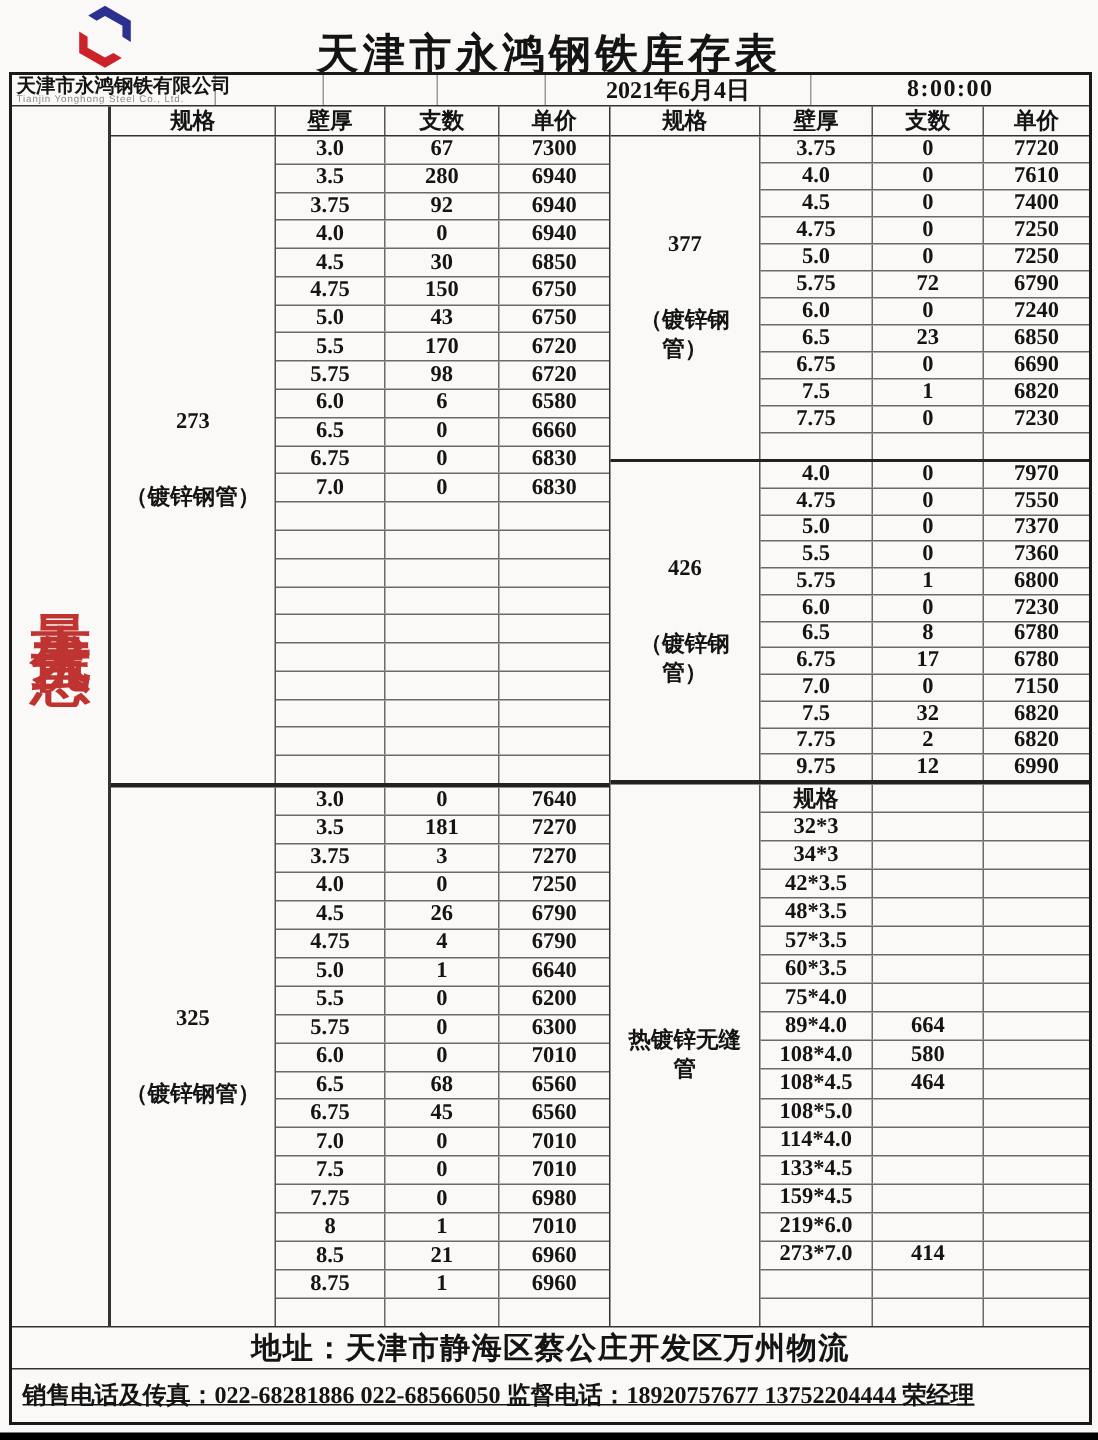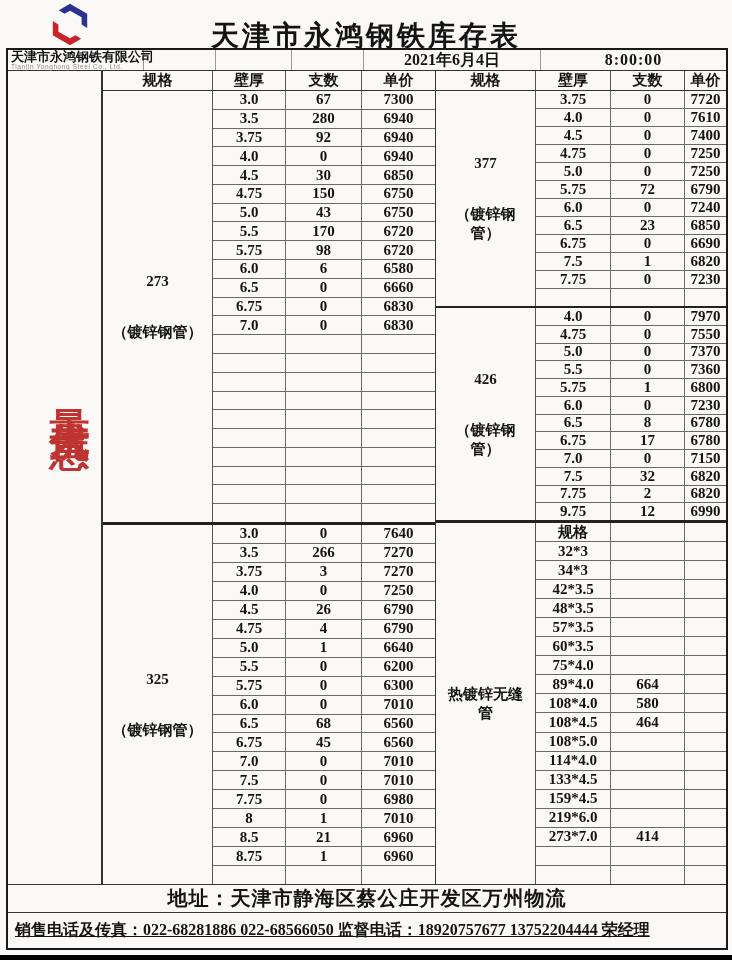--- a/index.html
+++ b/index.html
@@ -33,21 +33,21 @@
   .company-cell{ width:136px; display:flex; flex-direction:column; justify-content:center; padding-left:3px; white-space:nowrap; overflow:visible; }
   .company-cn{ font-size:13px; font-weight:bold; line-height:12px; }
   .company-en{ font-size:6.5px; color:#8a8a8a; letter-spacing:0.6px; line-height:7px; }
   .spacer1{ width:72px; } .spacer2{ width:76px; } .spacer3{ width:72px; }
   .date-cell{ width:177px; display:flex; align-items:center; justify-content:center;
     font-weight:bold; font-size:16px; font-family:"Liberation Serif","DejaVu Serif",serif; }
   .time-cell{ flex:1; border-right:none; display:flex; align-items:center; justify-content:center;
     font-weight:bold; font-size:16px; font-family:"Liberation Serif","DejaVu Serif",serif; letter-spacing:1px; }
 
   
-  .table-area{ flex:1; display:flex; position:relative;margin-left:29px; }
+  .table-area{ flex:1; display:flex; position:relative; }
   .margin-strip{ width:66px; border-right:2px solid #333; position:relative; }
   .promo{
     position:absolute; top:306px; left:10px;
     writing-mode:vertical-rl; text-orientation:upright;
     font-family:"Liberation Serif","DejaVu Serif",serif;
     font-size:40px; font-weight:bold; letter-spacing:7px; line-height:44px;
   }
 
   .half{ display:flex; flex-direction:column; }
   .half-left{ width:333px; border-right:1px solid #333; }
@@ -270,21 +270,21 @@
             <div>（镀锌钢管）</div>
           </div>
           <div class="rows">
               <div class="trow">
                 <div class="tcell c1">3.0</div>
                 <div class="tcell c2">0</div>
                 <div class="tcell c3">7640</div>
               </div>
               <div class="trow">
                 <div class="tcell c1">3.5</div>
-                <div class="tcell c2">266</div>
+                <div class="tcell c2">181</div>
                 <div class="tcell c3">7270</div>
               </div>
               <div class="trow">
                 <div class="tcell c1">3.75</div>
                 <div class="tcell c2">3</div>
                 <div class="tcell c3">7270</div>
               </div>
               <div class="trow">
                 <div class="tcell c1">4.0</div>
                 <div class="tcell c2">0</div>

